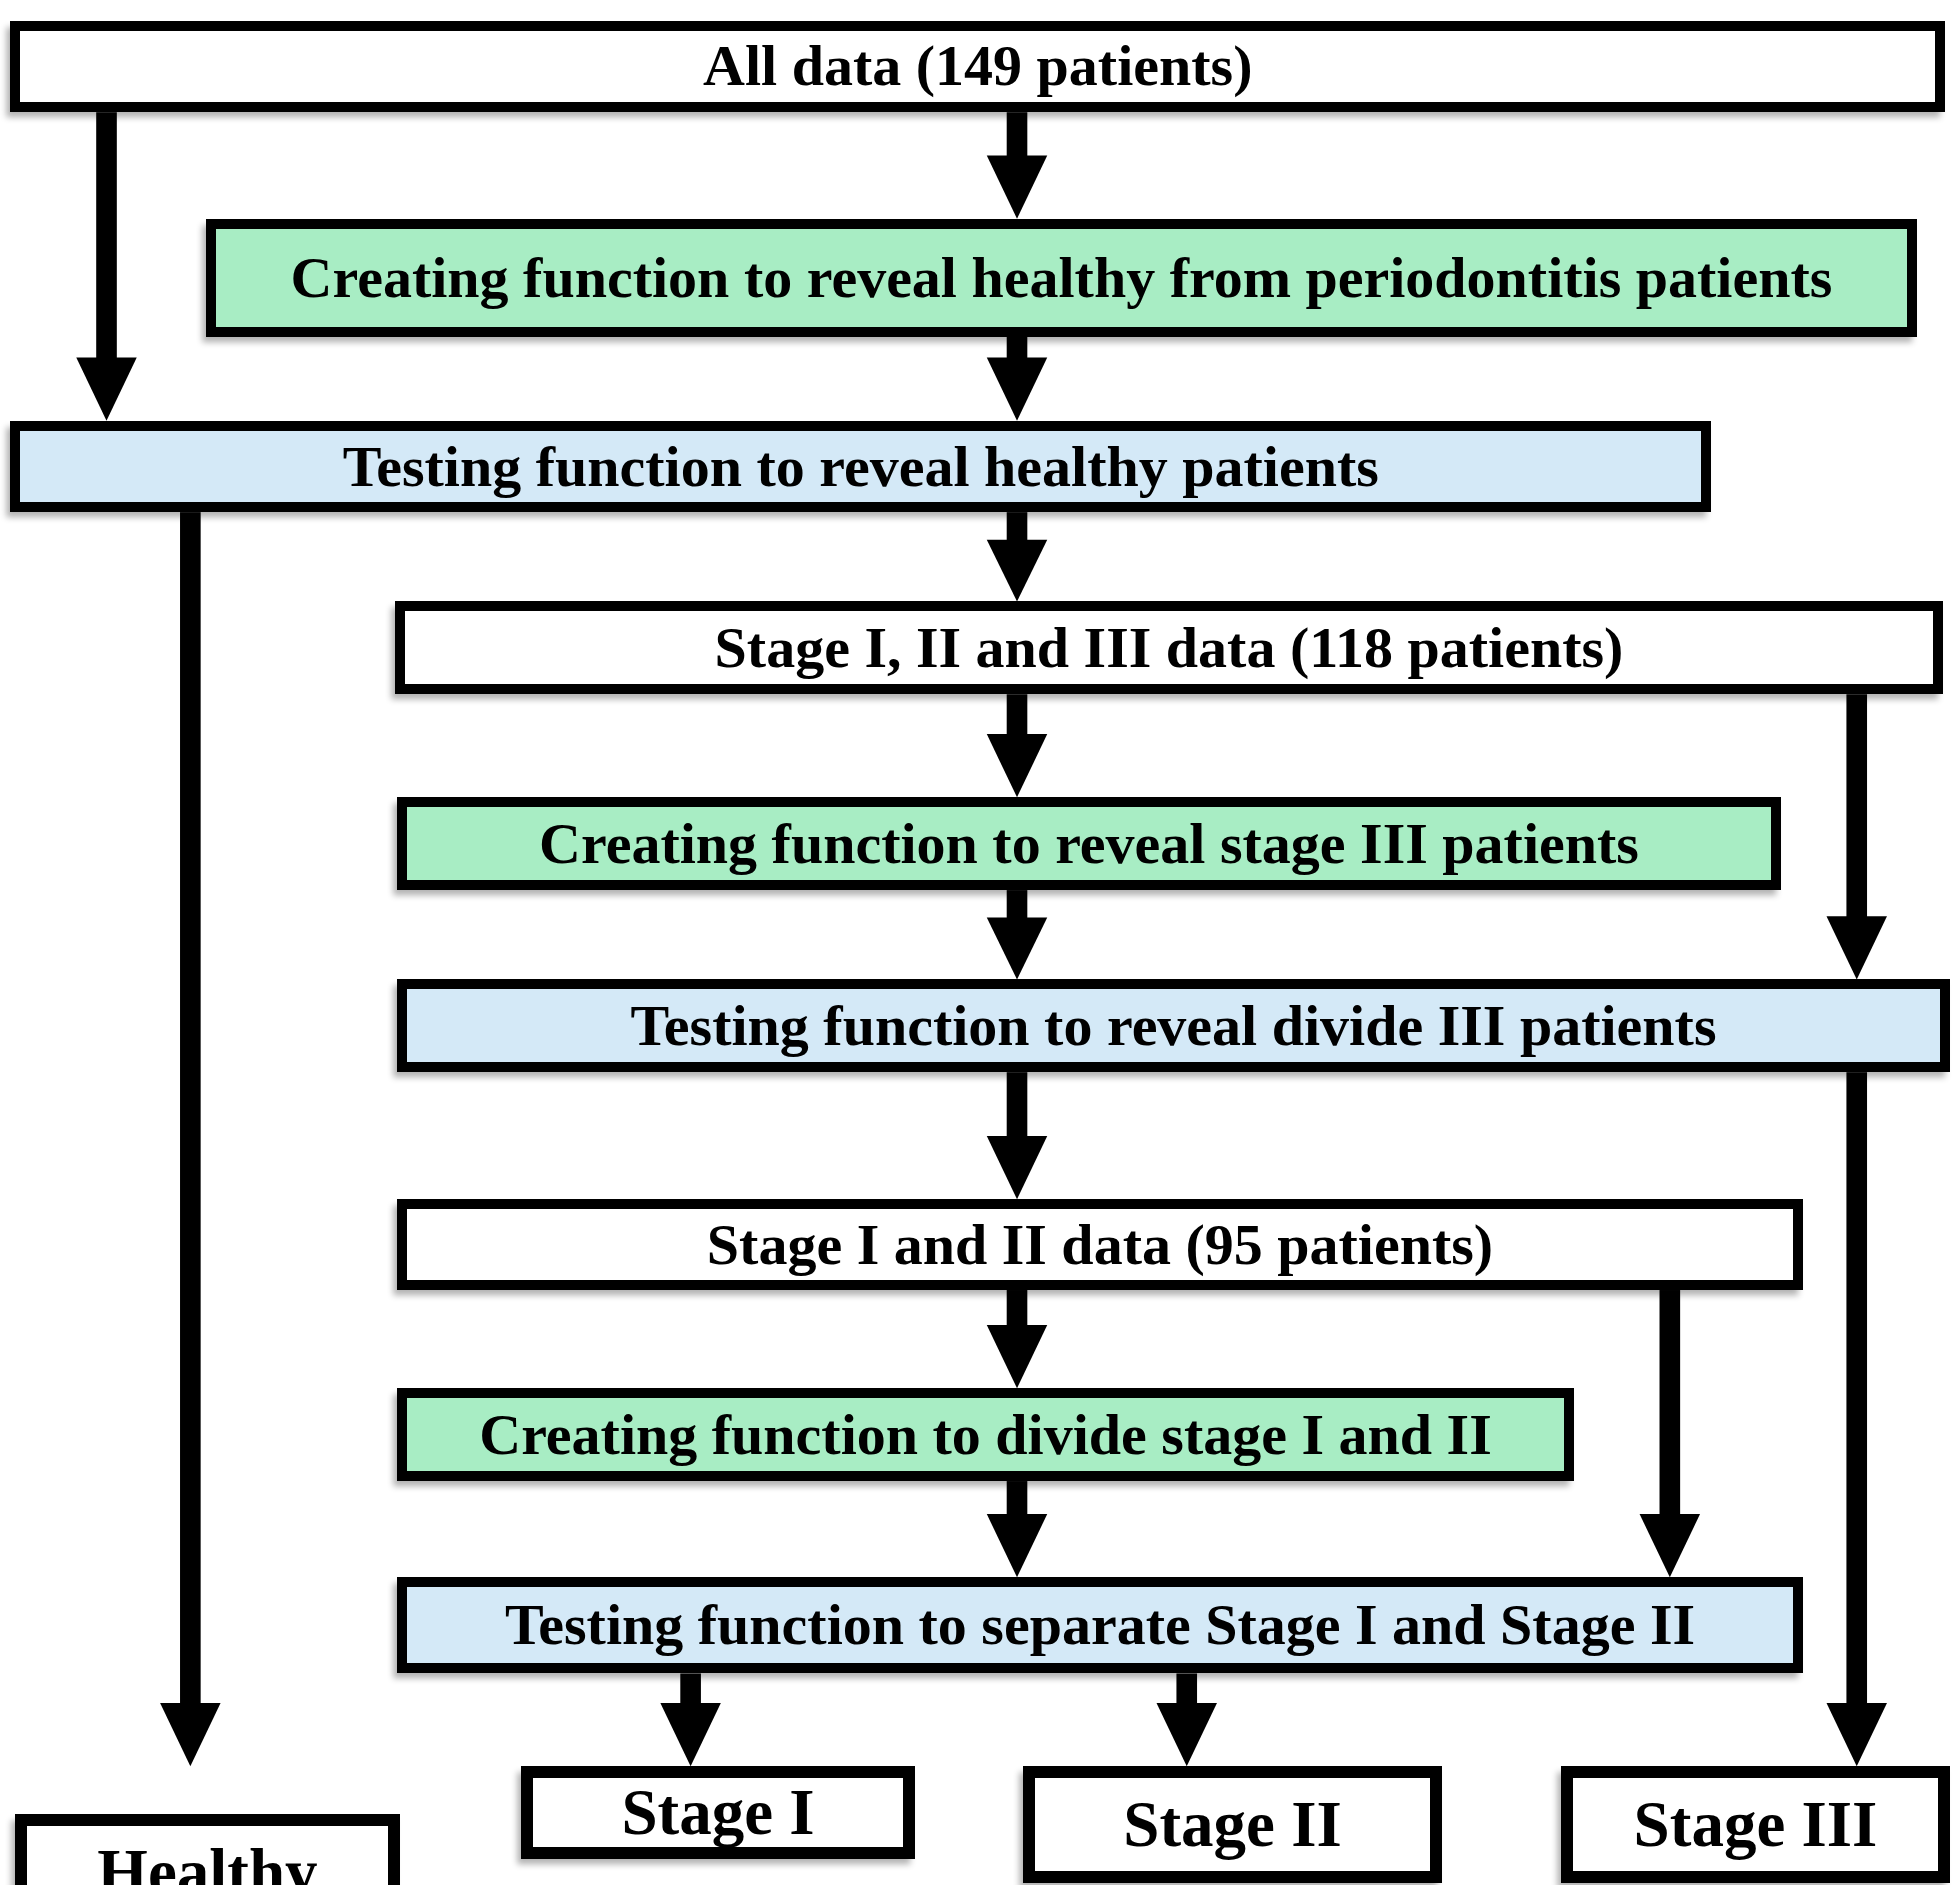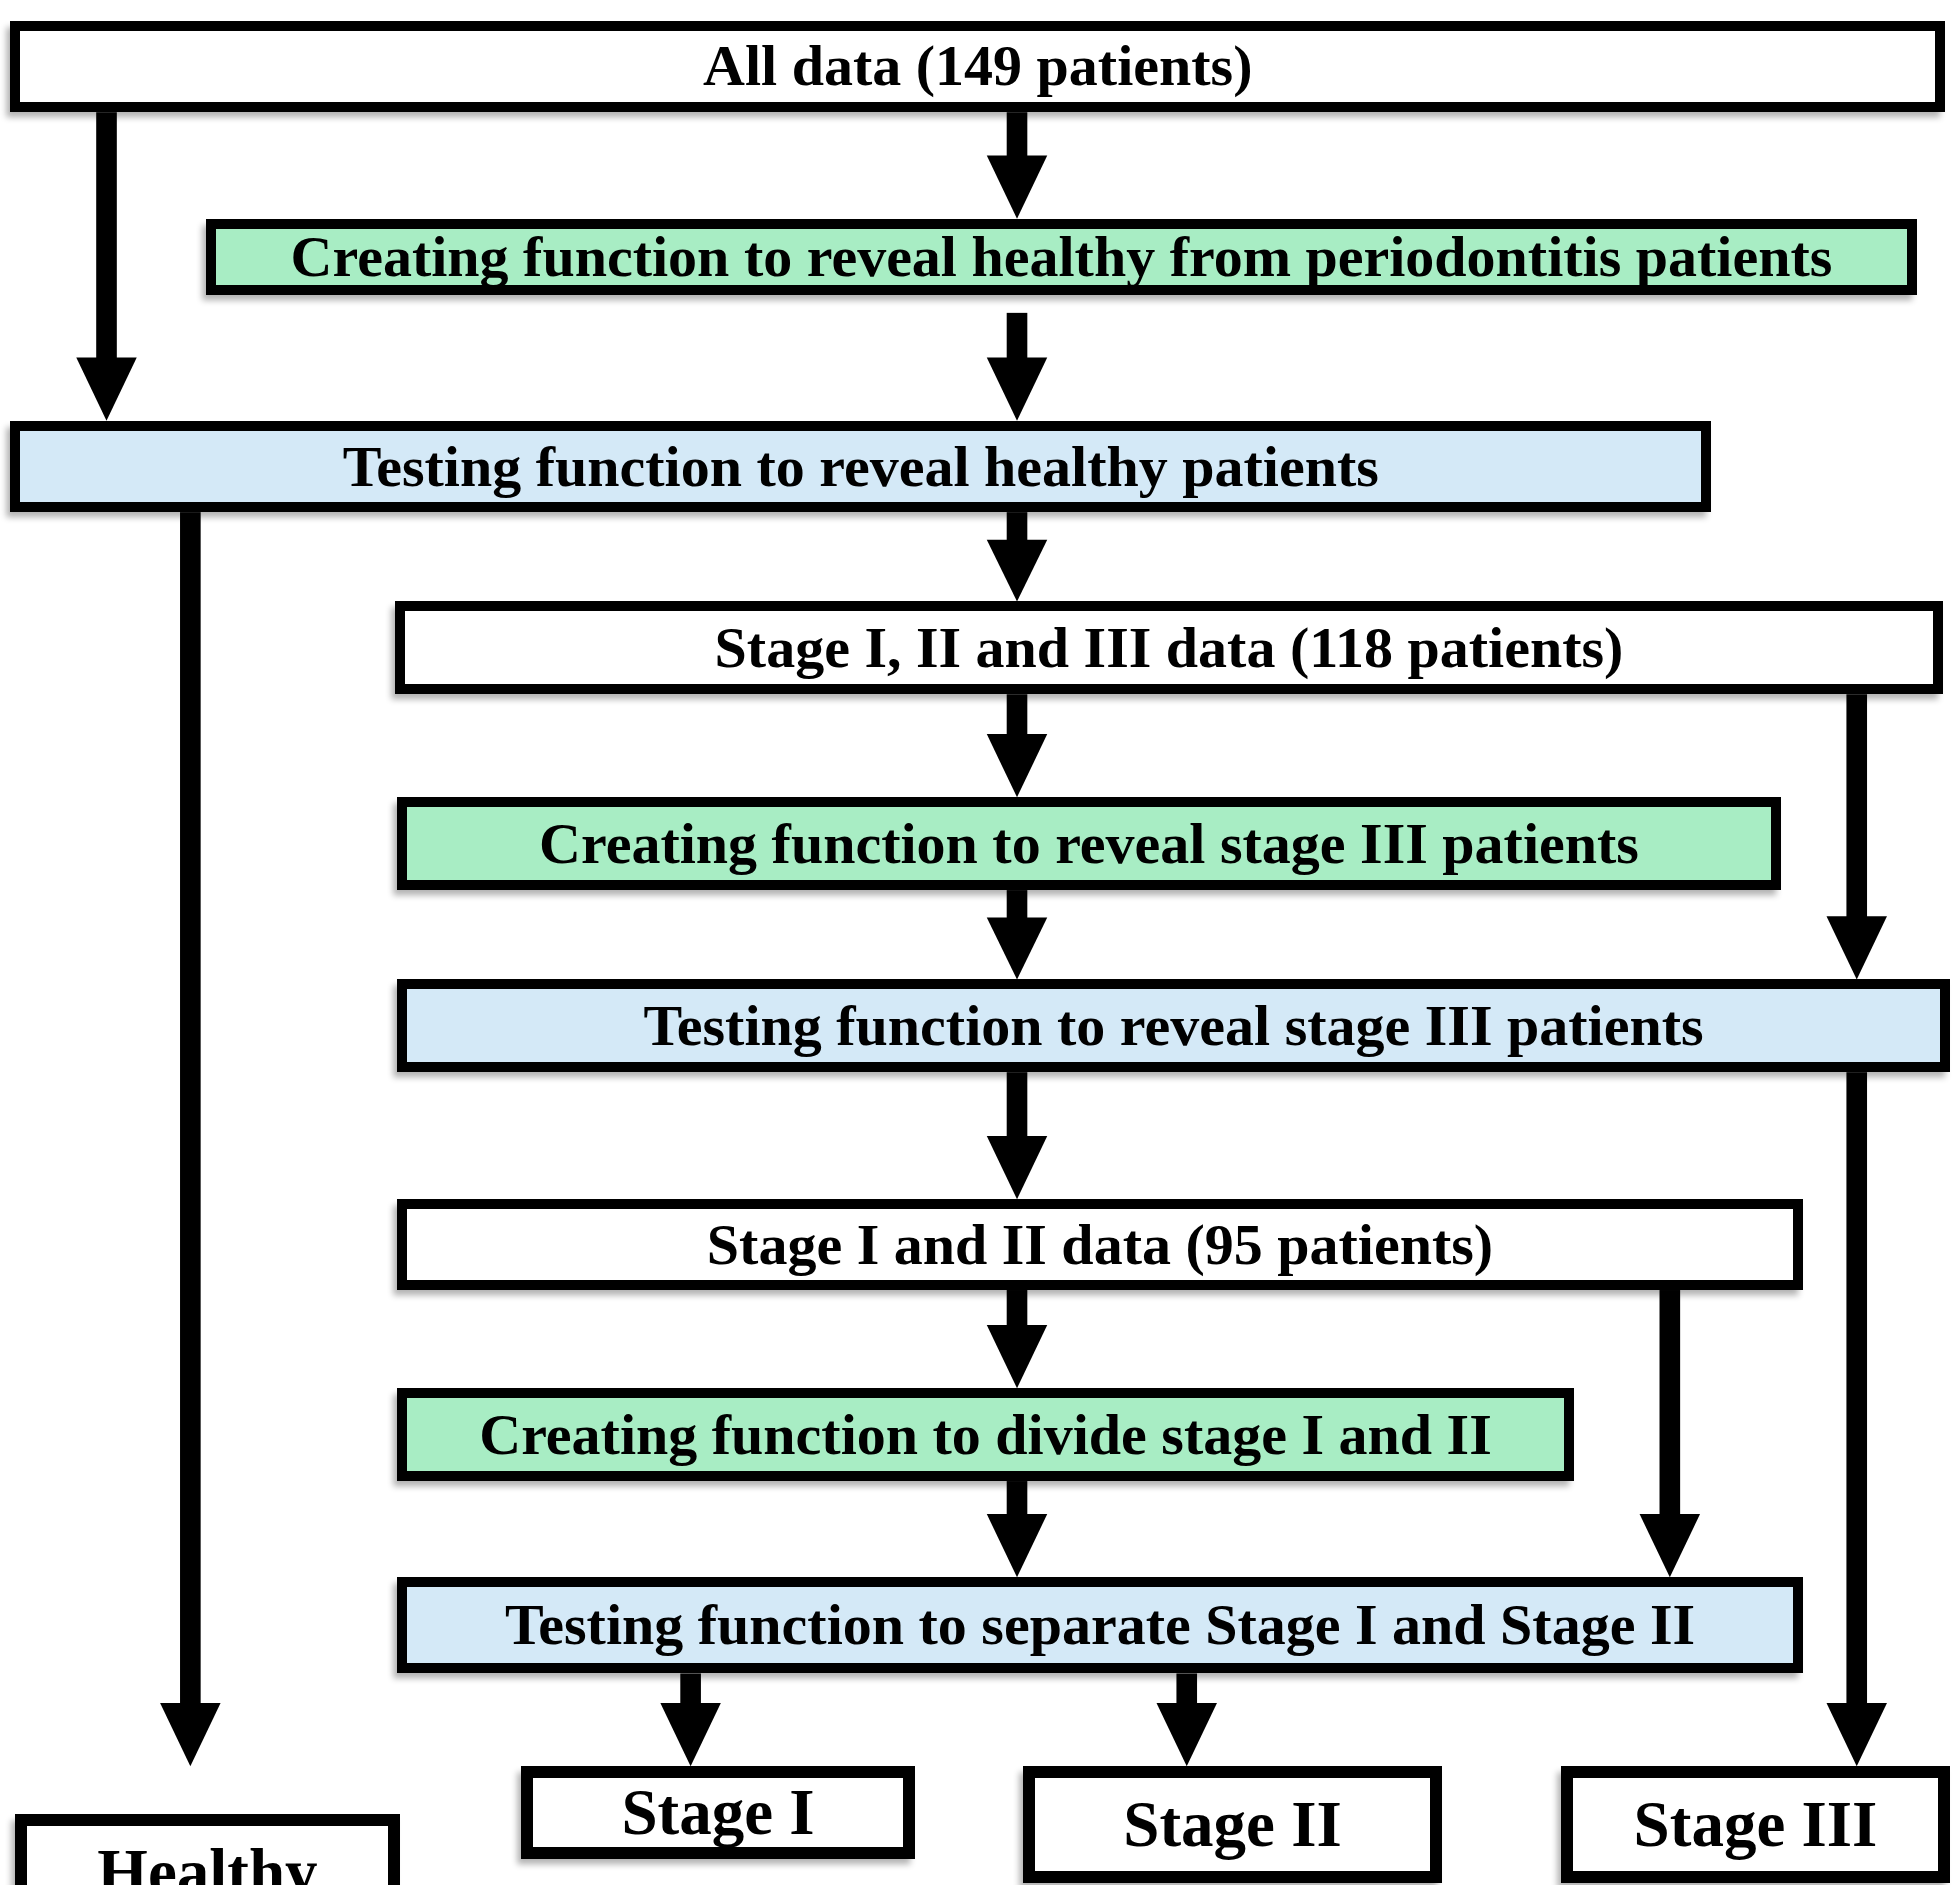--- a/index.html
+++ b/index.html
@@ -104,25 +104,25 @@
         <rect class="edge-shape" x="990" y="2435" width="30" height="45"></rect>
         <polygon class="edge-shape" points="961,2478 1049,2478 1005,2570"></polygon>
       </g>
       <g>
         <rect class="edge-shape" x="1712" y="2435" width="30" height="45"></rect>
         <polygon class="edge-shape" points="1683,2478 1771,2478 1727,2570"></polygon>
       </g>
     </svg>
   <div id="nodes">
       <div class="node data" style="left: 10.3px; top: 20.6px; width: 1935px; height: 91px;">All data (149 patients)</div>
-      <div class="node creating" style="left: 206px; top: 219px; width: 1711px; height: 76px;">Creating function to reveal healthy from periodontitis patients</div>
+      <div class="node creating" style="left: 206px; top: 219px; width: 1711px; height: 118px;">Creating function to reveal healthy from periodontitis patients</div>
       <div class="node testing" style="left: 10.3px; top: 421px; width: 1701px; height: 91px;">Testing function to reveal healthy patients</div>
       <div class="node data" style="left: 395px; top: 601px; width: 1548px; height: 93px;">Stage I, II and III data (118 patients)</div>
       <div class="node creating" style="left: 397px; top: 797px; width: 1384px; height: 93px;">Creating function to reveal stage III patients</div>
-      <div class="node testing" style="left: 397px; top: 979px; width: 1553px; height: 93px;">Testing function to reveal stage III patients</div>
+      <div class="node testing" style="left: 397px; top: 979px; width: 1553px; height: 93px;">Testing function to reveal divide III patients</div>
       <div class="node data" style="left: 397px; top: 1199px; width: 1406px; height: 91px;">Stage I and II data (95 patients)</div>
       <div class="node creating" style="left: 397px; top: 1388px; width: 1177px; height: 93px;">Creating function to divide stage I and II</div>
       <div class="node testing" style="left: 397px; top: 1577px; width: 1406px; height: 96px;">Testing function to separate Stage I and Stage II</div>
       <div class="node result" style="left: 15px; top: 1766px; width: 385px; height: 117px; margin-top: 48px;">Healthy</div>
       <div class="node result" style="left: 521px; top: 1766px; width: 394px; height: 93px;">Stage I</div>
       <div class="node result" style="left: 1023px; top: 1766px; width: 419px; height: 117px;">Stage II</div>
       <div class="node result" style="left: 1561px; top: 1766px; width: 389px; height: 117px;">Stage III</div>
     </div>
 </div>
 

